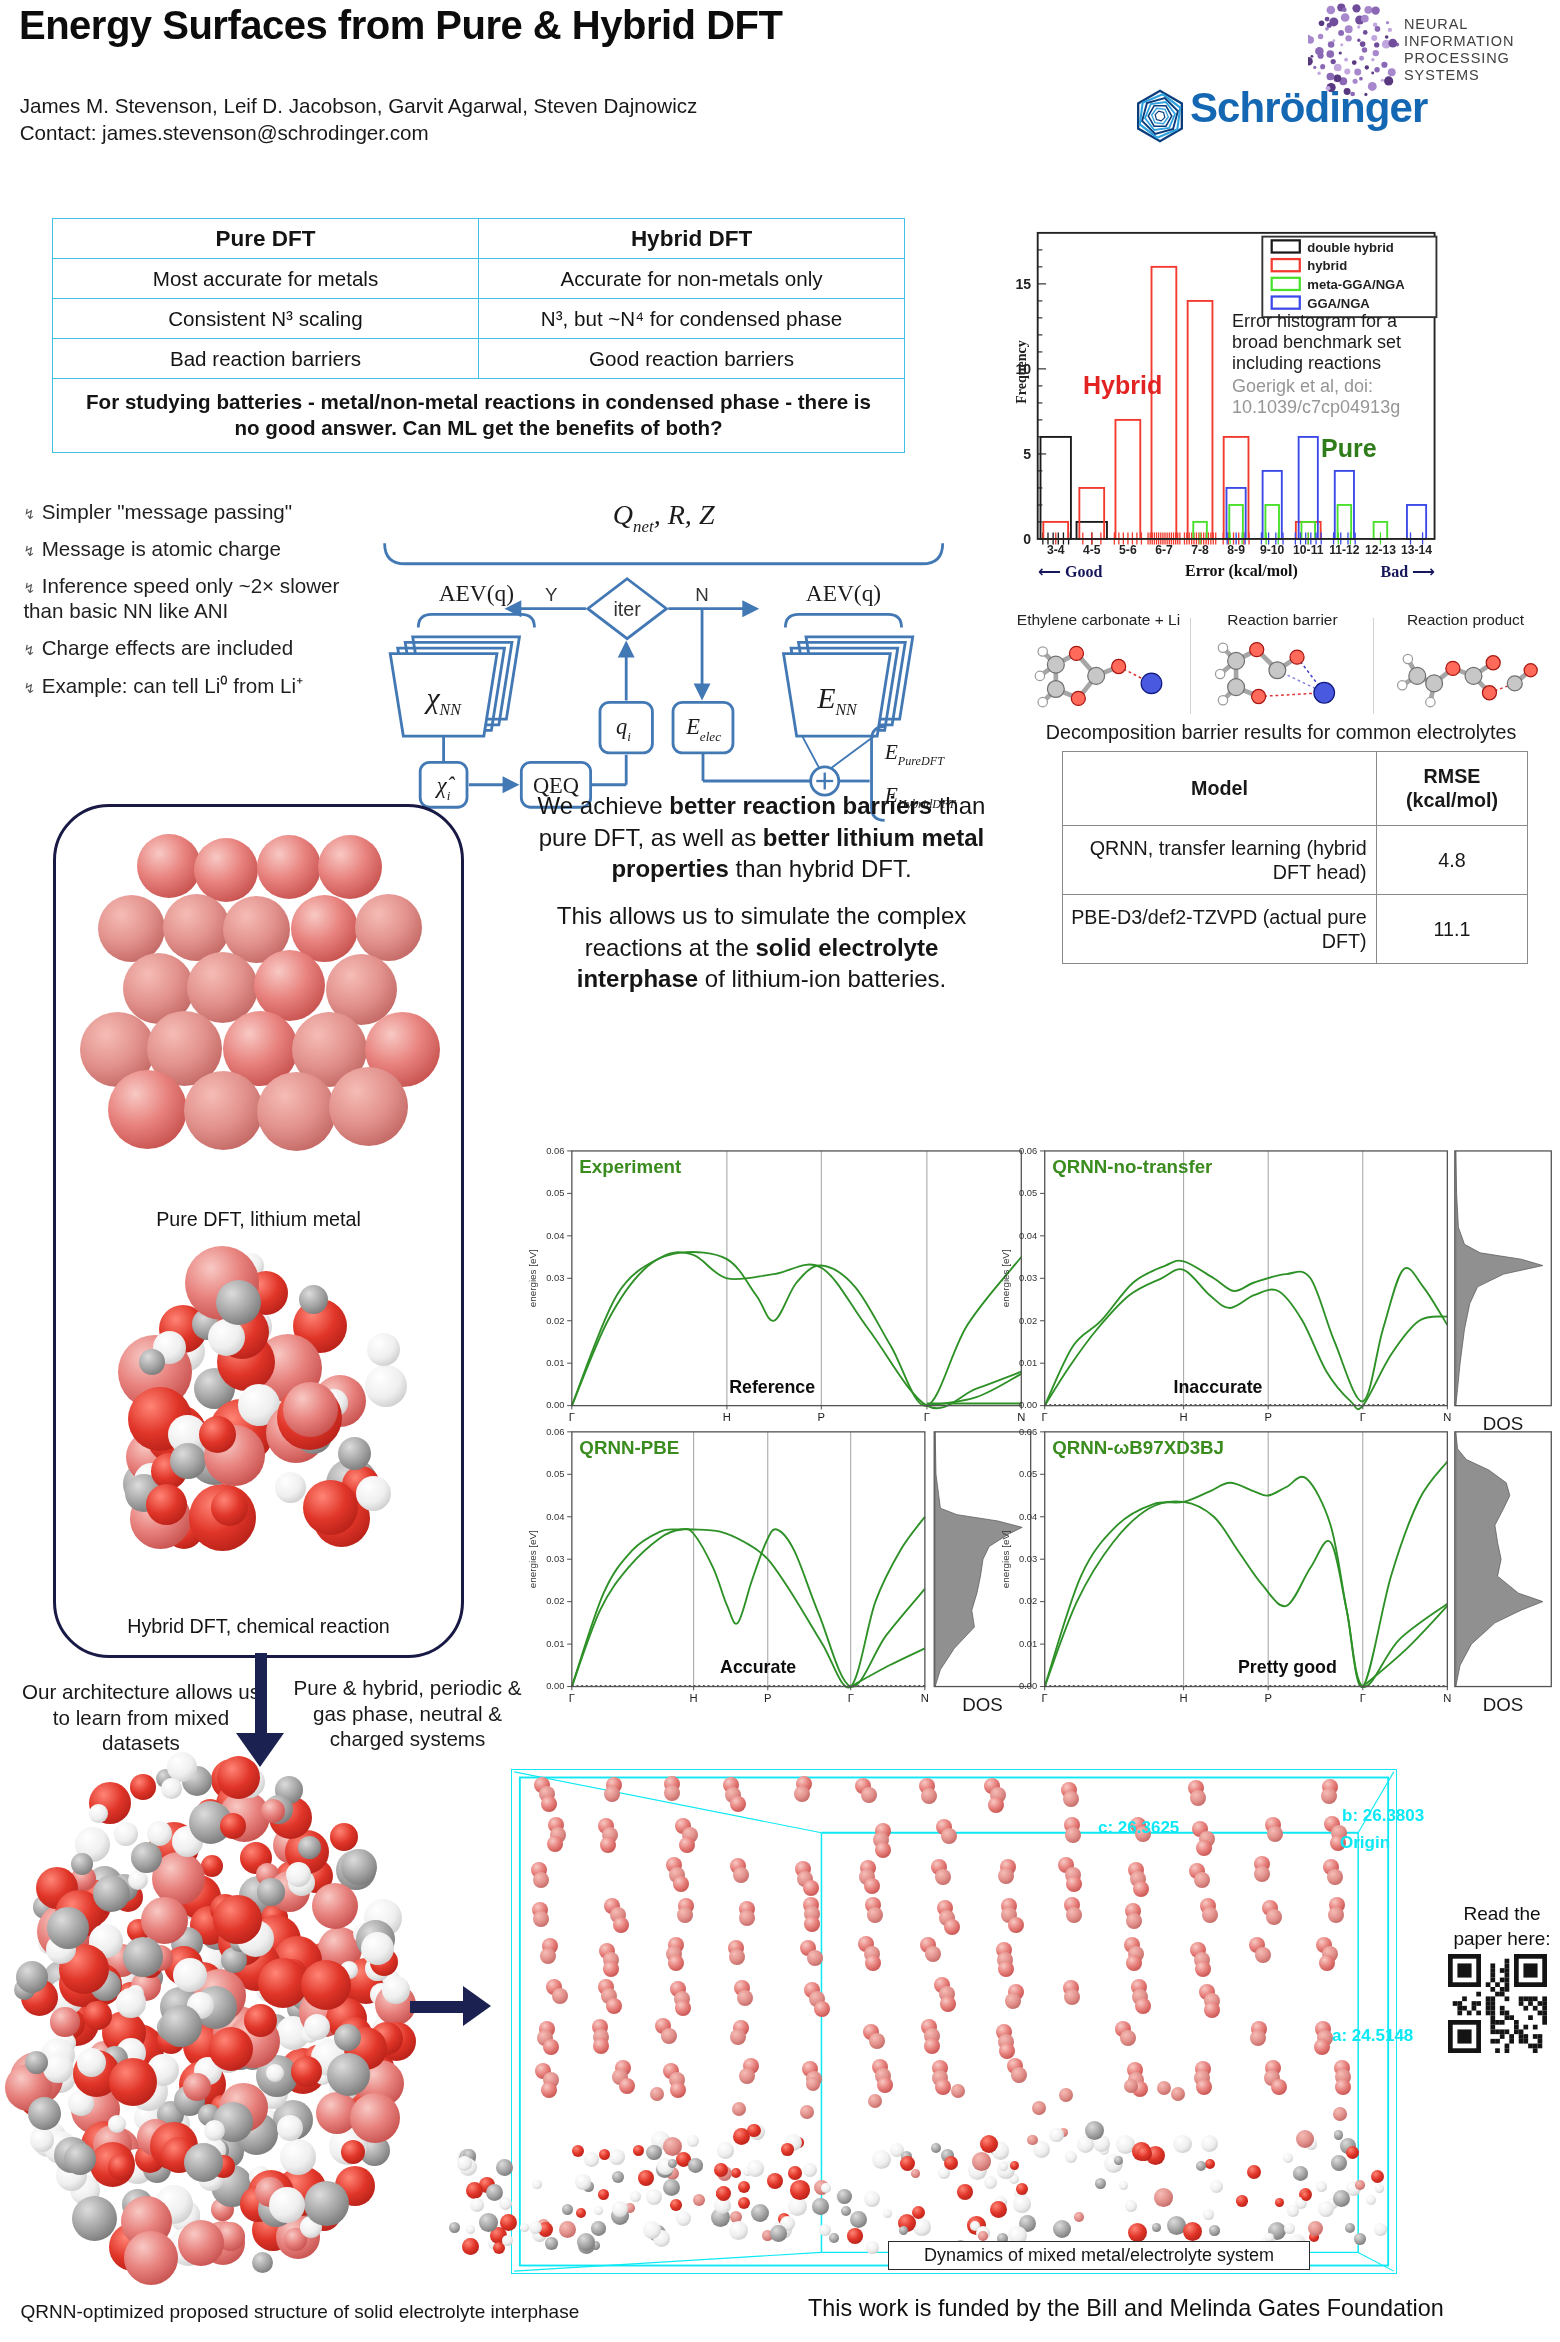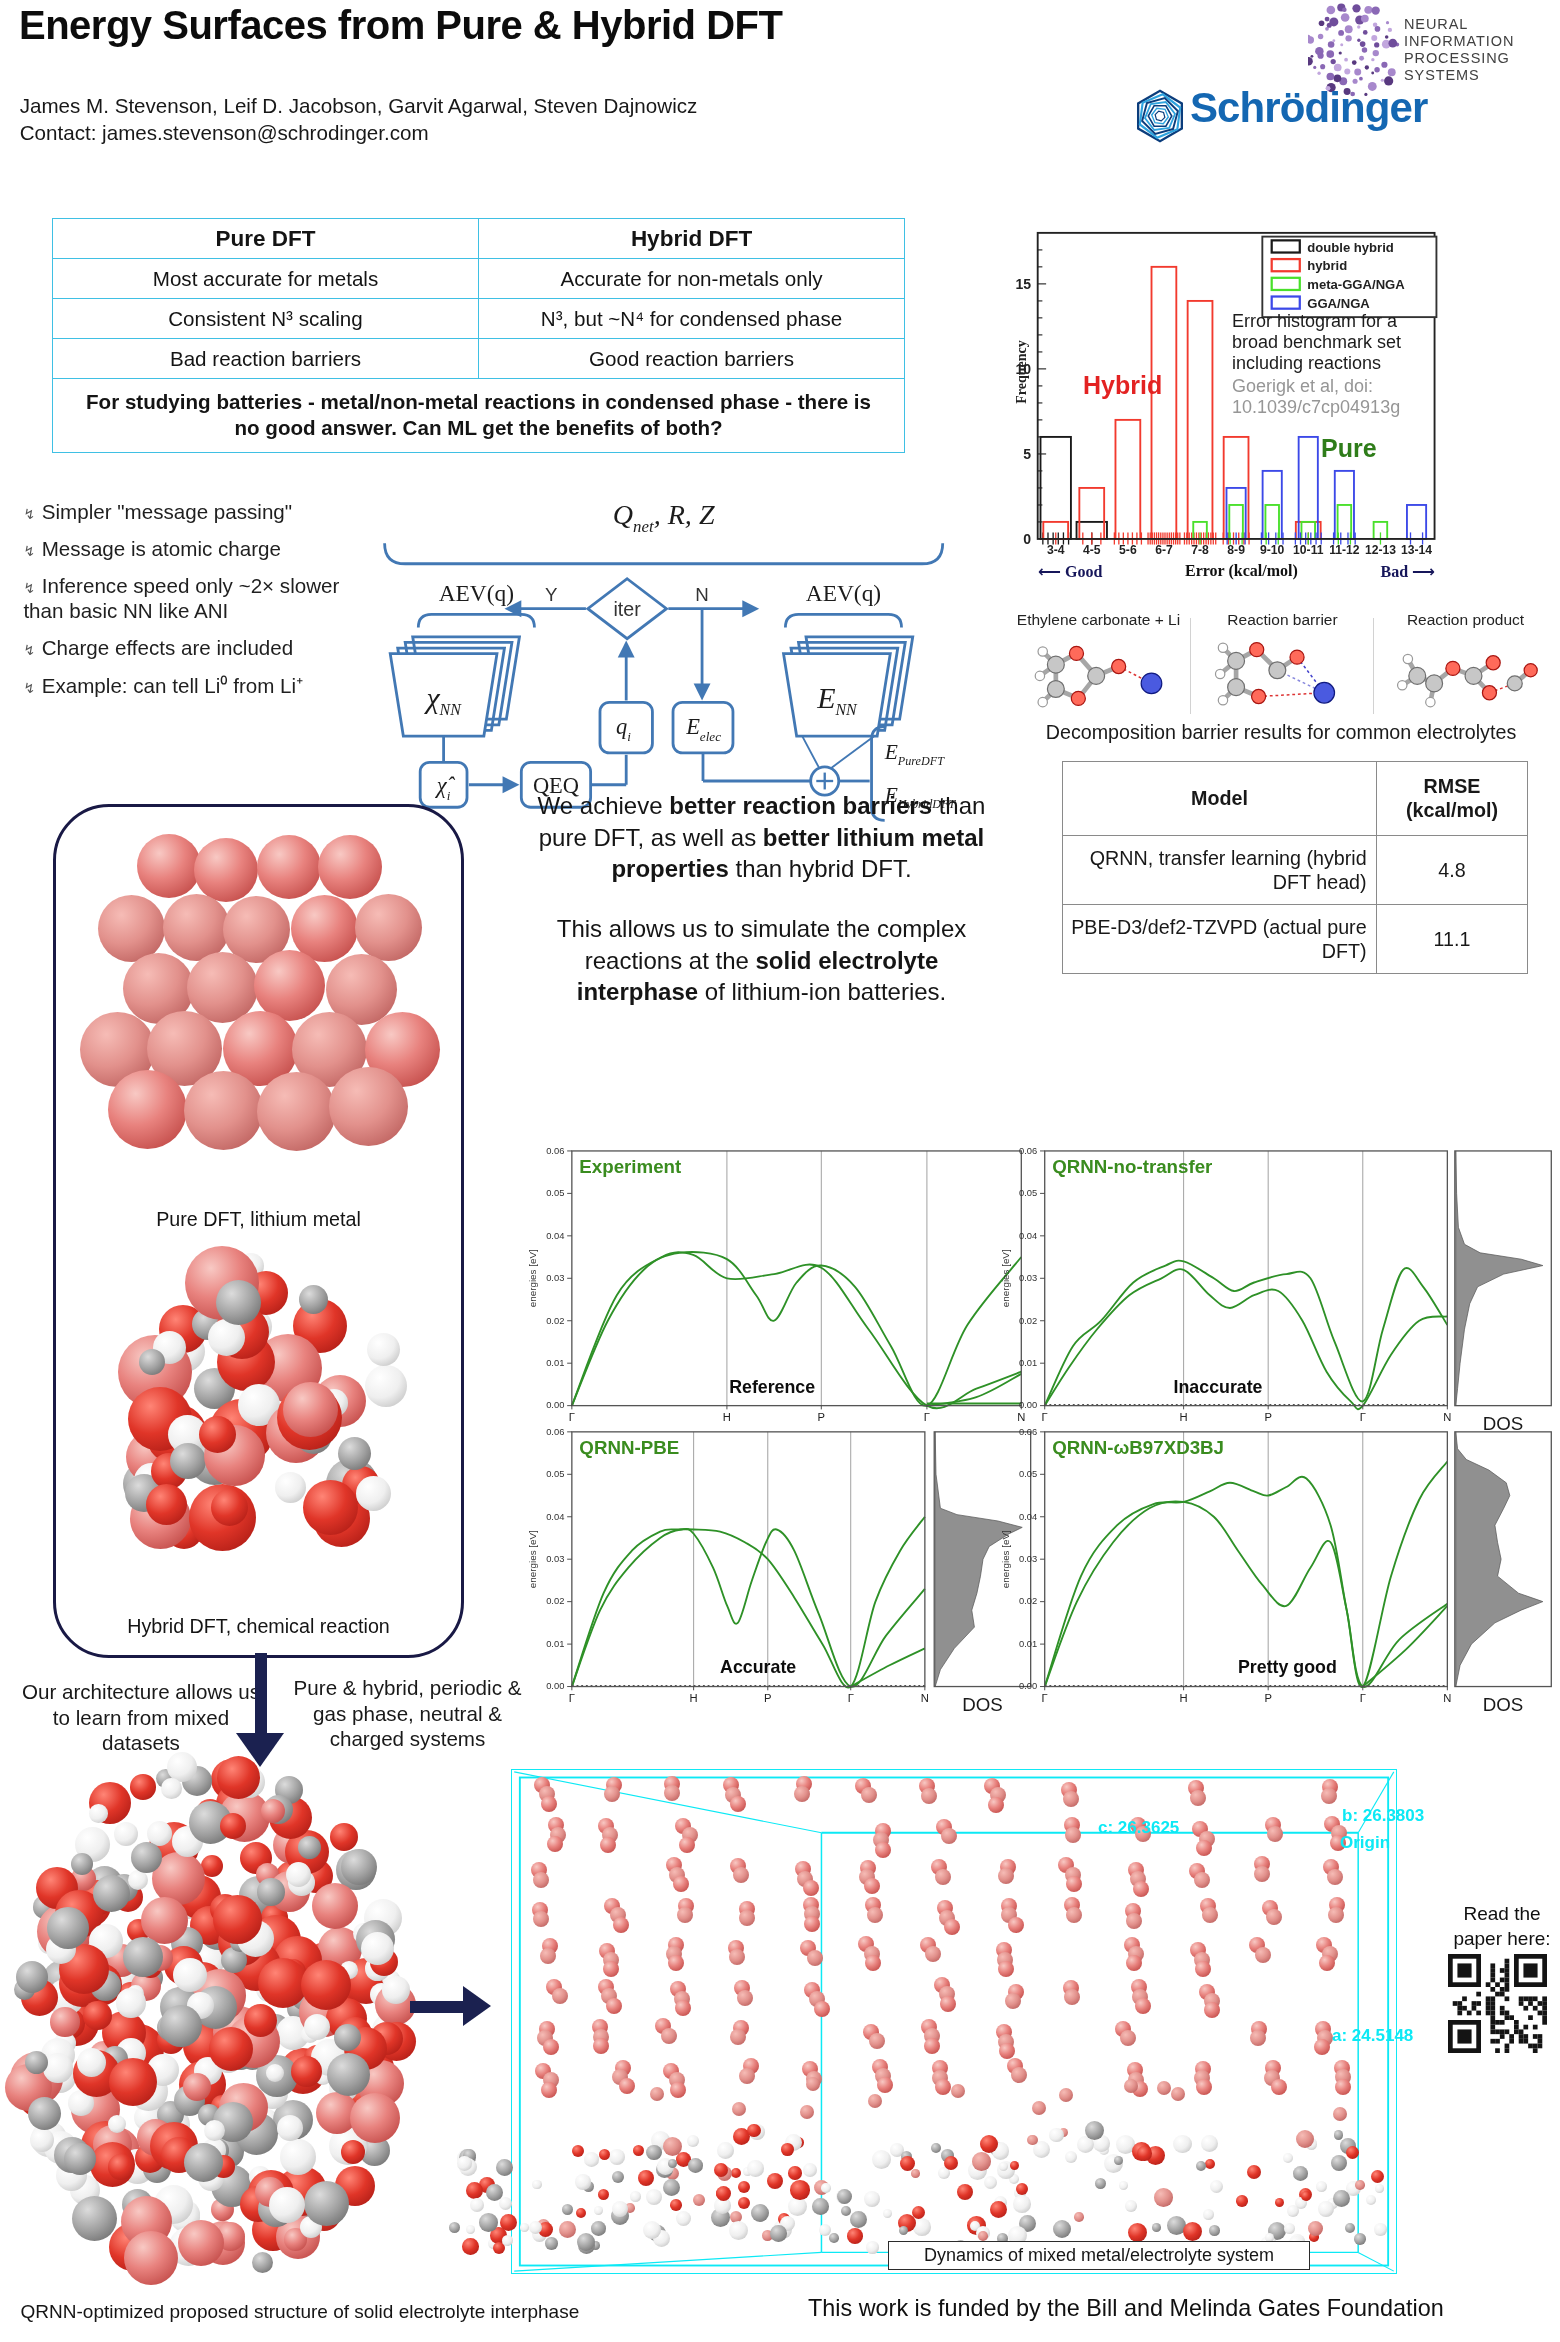--- a/index.html
+++ b/index.html
@@ -34,28 +34,28 @@
   .hist-notes{position:absolute;left:34px;top:423px;width:397px;display:flex;justify-content:space-between;
               font-family:"Liberation Serif",serif;font-weight:bold;font-size:16px;color:#16165a;}
   .hist-notes .xl{color:#111;}
   .arrglyph{font-family:"DejaVu Sans",sans-serif;}
   
   .strip{left:1007px;top:609px;width:548px;height:114px;}
   .strip .cell{position:absolute;top:0;width:183px;height:114px;text-align:center;}
   .strip .lbl{font-size:15.5px;color:#232323;margin-top:1.9px;}
   .strip .div{position:absolute;top:9.4px;width:0.9px;height:96px;background:#d2d2d2;}
   .decomp-cap{left:1007px;top:721px;width:548px;text-align:center;font-size:19.7px;color:#1a1a1a;}
-  .rmse{position:absolute;left:1062px;top:751px;width:433px;border-collapse:collapse;table-layout:fixed;margin-top:10px;}
+  .rmse{position:absolute;left:1062px;top:751px;width:433px;border-collapse:collapse;table-layout:fixed;}
   .rmse th,.rmse td{border:1.9px solid #8a8a8a;font-size:19.7px;color:#181818;}
   .rmse th{font-weight:bold;text-align:center;padding:13px 7.5px;line-height:1.2;}
   .rmse td.m{text-align:right;padding:9.4px 9.4px 9.4px 5.6px;line-height:1.25;}
   .rmse td.v{text-align:center;}
   
   .summary{left:525px;top:790px;width:473px;text-align:center;font-size:24px;line-height:1.32;color:#151515;}
-  .summary .p2{margin-top:28px;}
+  .summary .p2{margin-top:15px;}
   
   .capsule{left:53px;top:804px;width:405px;height:848px;border:3.3px solid #191945;border-radius:56px;}
   .cap-lbl{position:absolute;width:100%;text-align:center;font-size:19.7px;color:#141414;}
   .sp{position:absolute;border-radius:50%;}
   .sp-li{background:radial-gradient(circle at 35% 30%,#f8c9c4 0%,#e8827e 42%,#c85350 78%,#a33634 100%);}
   .sp-li2{background: radial-gradient(circle at 35% 30%,#f6bcb6 0%,#e2918c 45%,#c26764 80%,#a84240 100%);}
   .sp-red{background:radial-gradient(circle at 35% 30%,#ff8576 0%,#e03528 45%,#a01510 100%);}
   .sp-white{background:radial-gradient(circle at 35% 30%,#ffffff 0%,#efefef 50%,#b5b5b5 100%);}
   .sp-gray{background:radial-gradient(circle at 35% 30%,#dcdcdc 0%,#a0a0a0 50%,#5e5e5e 100%);}
   

